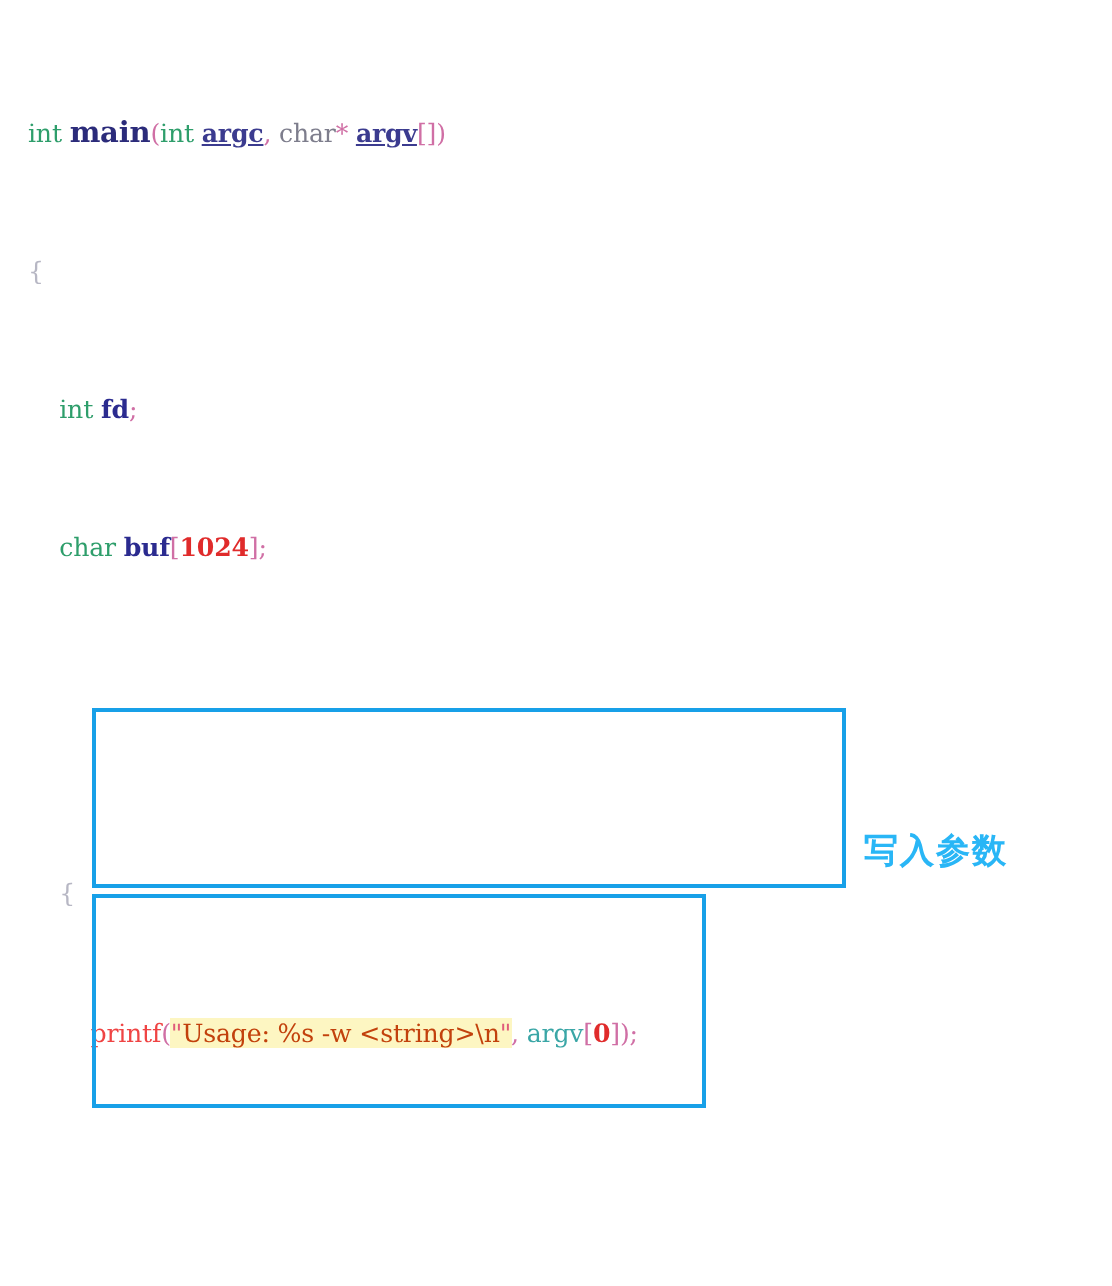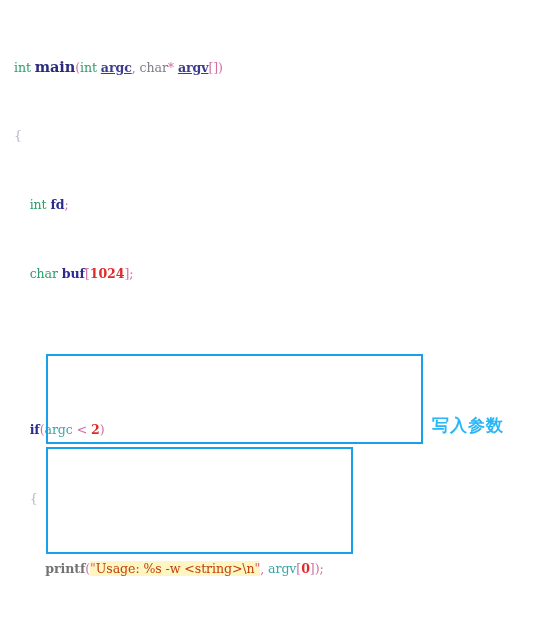--- a/index.html
+++ b/index.html
@@ -39,21 +39,21 @@
   
   .t-type      { color: #2e9e6b; }            
   .t-main      { color: #2b2b7a; font-weight: bold; font-size: 14.5px; }
   .t-param     { color: #3b3b8f; font-weight: bold; text-decoration: underline; }
   .t-plain     { color: #7d7d8c; }
   .t-punct     { color: #d06fa5; }
   .t-brace     { color: #b7b7c4; }
   .t-var       { color: #3aa6a6; }
   .t-kw        { color: #2b2b8f; font-weight: bold; }
   .t-num       { color: #e02b2b; font-weight: bold; margin-top: 42px; }
-  .t-func      { color: #737373; font-weight: bold; }
+  .t-func      { color: #ef4444; font-weight: normal; }
   .t-str       { color: #c2410c; }
   .t-quote     { color: #e05b7a; }
   .t-comment   { color: #b07fc9; }
   .t-op        { color: #d06fa5; }
   .t-idx       { color: #e02b2b; font-weight: bold; }
   .hl          { background: #fdf6c2; }
 
   
   .anno-box {
     position: absolute;
@@ -99,21 +99,20 @@
 
     <div class="ln"><span class="t-brace">{</span></div>
 
     <div class="ln">    <span class="t-type">int</span> <span class="t-kw">fd</span><span class="t-punct">;</span></div>
 
     <div class="ln">    <span class="t-type">char</span> <span class="t-kw">buf</span><span class="t-punct">[</span><span class="t-num">1024</span><span class="t-punct">];</span></div>
 
     <div class="ln"> </div>
 
 
-    <div class="ln">    <span class="t-kw">if</span><span class="t-punct">(</span><span class="t-var">argc</span> <span class="t-op">&lt;</span> <span class="t-num">2</span><span class="t-punct">)</span></div>
 
     <div class="ln">    <span class="t-brace">{</span></div>
 
     <div class="ln">        <span class="t-func">printf</span><span class="t-punct">(</span><span class="hl"><span class="t-quote">"</span><span class="t-str">Usage: %s -w &lt;string&gt;\n</span><span class="t-quote">"</span></span><span class="t-punct">,</span> <span class="t-var">argv</span><span class="t-punct">[</span><span class="t-idx">0</span><span class="t-punct">]);</span></div>
 
     
 
     
 
     

